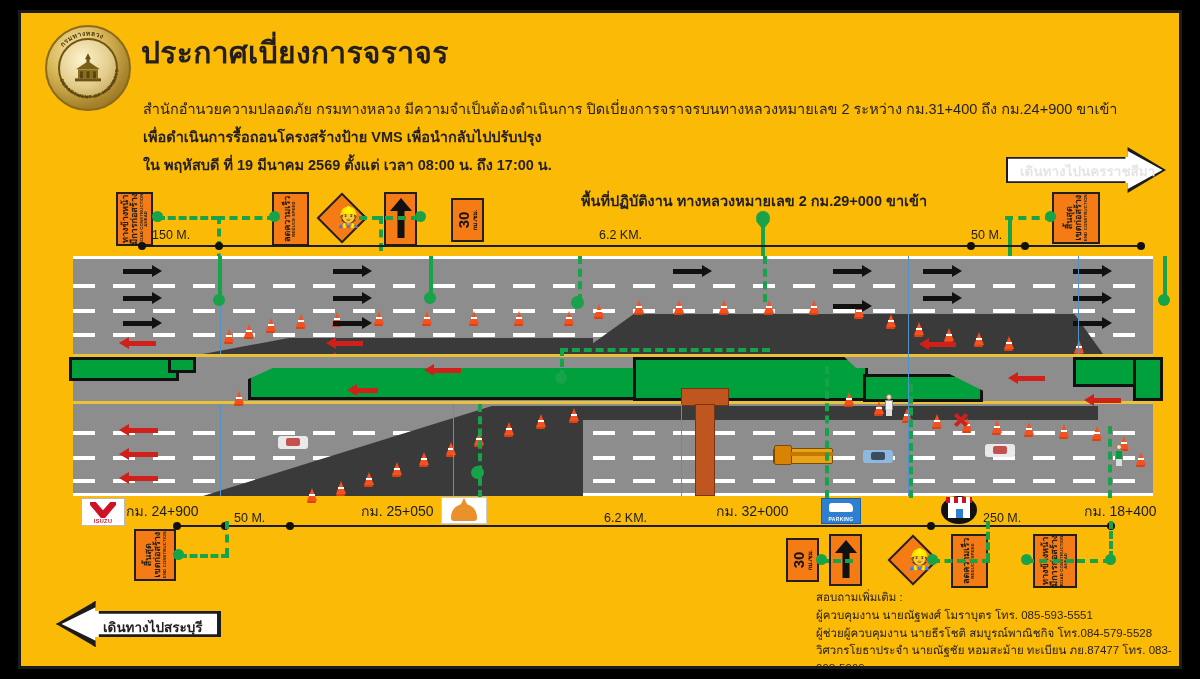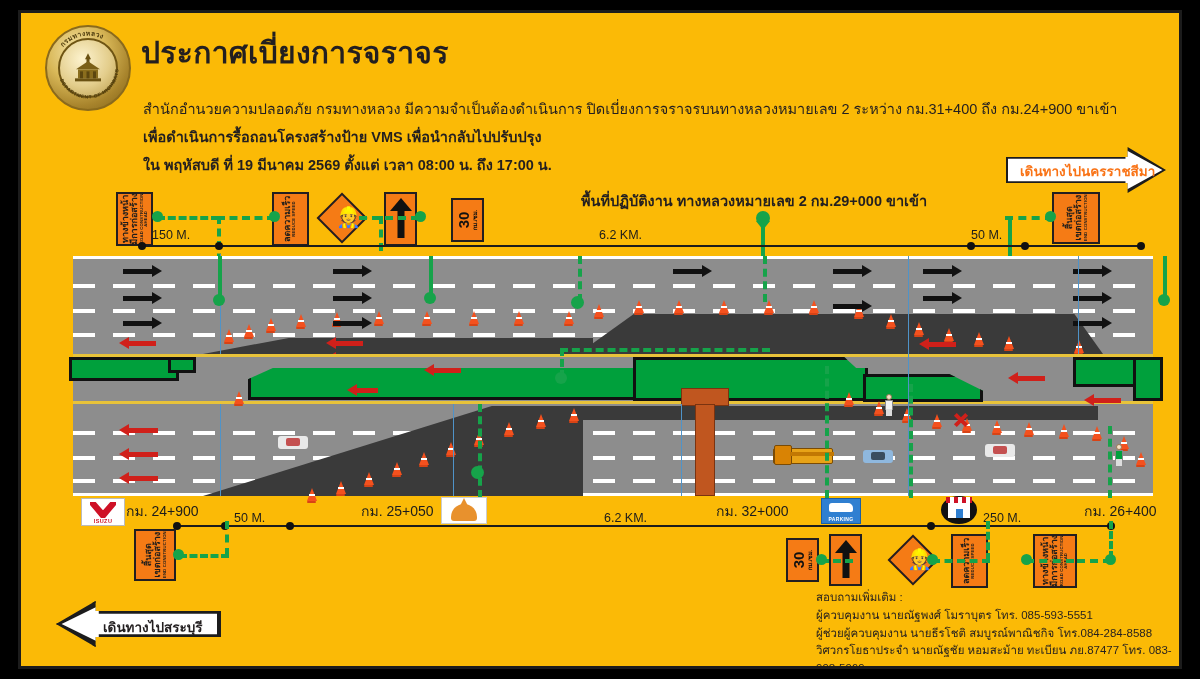--- a/index.html
+++ b/index.html
@@ -50,21 +50,21 @@
     position:absolute;height:34px;background:#fff;border:2px solid #1c1c1c;
     display:flex;align-items:center;
   }
   .arrow-right{left:985px;top:134px;width:160px;
     clip-path:polygon(0 22%,76% 22%,76% 0,100% 50%,76% 100%,76% 78%,0 78%);
     border:none;background:#1c1c1c;height:46px;}
   .arrow-right .face{
     position:absolute;left:2px;top:2px;right:2px;bottom:2px;background:#fff;
     clip-path:polygon(0 23%,75.3% 23%,75.3% 2%,99% 50%,75.3% 98%,75.3% 77%,0 77%);
   }
-  .arrow-right .lbl{position:absolute;left:14px;top:13px;font-size:13.5px;color:#f97316;font-weight:bold;}
+  .arrow-right .lbl{position:absolute;left:14px;top:13px;font-size:13.5px;color:#e5e5e5;font-weight:bold;}
 
   .arrow-left{left:35px;top:588px;width:165px;height:46px;background:#1c1c1c;
     clip-path:polygon(100% 22%,24% 22%,24% 0,0 50%,24% 100%,24% 78%,100% 78%);}
   .arrow-left .face{
     position:absolute;left:2px;top:2px;right:2px;bottom:2px;background:#fff;
     clip-path:polygon(100% 23%,24.7% 23%,24.7% 2%,1% 50%,24.7% 98%,24.7% 77%,100% 77%);
   }
   .arrow-left .lbl{position:absolute;left:45px;top:13px;font-size:13.5px;color:#231f20;font-weight:bold;}
 
   
@@ -663,21 +663,21 @@
       <div class="gline v" style="left:752px;top:110px;height:132px;"></div>
       <div class="gline v" style="left:836px;top:128px;height:114px;"></div>
       <div class="gline v" style="left:1035px;top:170px;height:72px;"></div>
       <div class="gsolid-v" style="left:1090px;top:0;height:44px;"></div>
       <div class="gpin" style="left:1085px;top:38px;width:12px;height:12px;"></div>
     </div>
 
     <div class="kmlabel" style="left:105px;top:487px;">กม. 24+900</div>
     <div class="kmlabel" style="left:340px;top:487px;">กม. 25+050</div>
     <div class="kmlabel" style="left:695px;top:487px;">กม. 32+000</div>
-    <div class="kmlabel" style="left:1063px;top:487px;">กม. 26+400</div>
+    <div class="kmlabel" style="left:1063px;top:487px;">กม. 18+400</div>
 
     <div class="mline" style="left:155px;top:512px;width:935px;"></div>
     <div class="mdot" style="left:152px;top:509px;"></div>
     <div class="mdot" style="left:200px;top:509px;"></div>
     <div class="mdot" style="left:265px;top:509px;"></div>
     <div class="mdot" style="left:906px;top:509px;"></div>
     <div class="mdot" style="left:1086px;top:509px;"></div>
     <div class="mlabel" style="left:213px;top:498px;">50 M.</div>
     <div class="mlabel" style="left:583px;top:498px;">6.2 KM.</div>
     <div class="mlabel" style="left:962px;top:498px;">250 M.</div>
@@ -751,18 +751,18 @@
     <div class="gline v" style="left:965px;top:508px;height:40px;"></div>
     <div class="gdot" style="left:1000px;top:541px;"></div>
     <div class="gline h" style="left:1005px;top:546px;width:48px;"></div>
     <div class="gdot" style="left:1084px;top:541px;"></div>
     <div class="gline h" style="left:1056px;top:546px;width:34px;"></div>
     <div class="gline v" style="left:1088px;top:508px;height:38px;"></div>
 
     <div class="contact">
       <div class="hd">สอบถามเพิ่มเติม :</div>
       <div>ผู้ควบคุมงาน นายณัฐพงศ์ โมราบุตร      โทร. 085-593-5551</div>
-      <div>ผู้ช่วยผู้ควบคุมงาน นายธีรโชติ สมบูรณ์พาณิชกิจ โทร.084-284-8588</div>
+      <div>ผู้ช่วยผู้ควบคุมงาน นายธีรโชติ สมบูรณ์พาณิชกิจ โทร.084-579-5528</div>
       <div>วิศวกรโยธาประจำ นายณัฐชัย หอมสะม้าย ทะเบียน ภย.87477  โทร. 083-998-5969</div>
     </div>
 
   </div>
 </div>
 
 </body></html>

